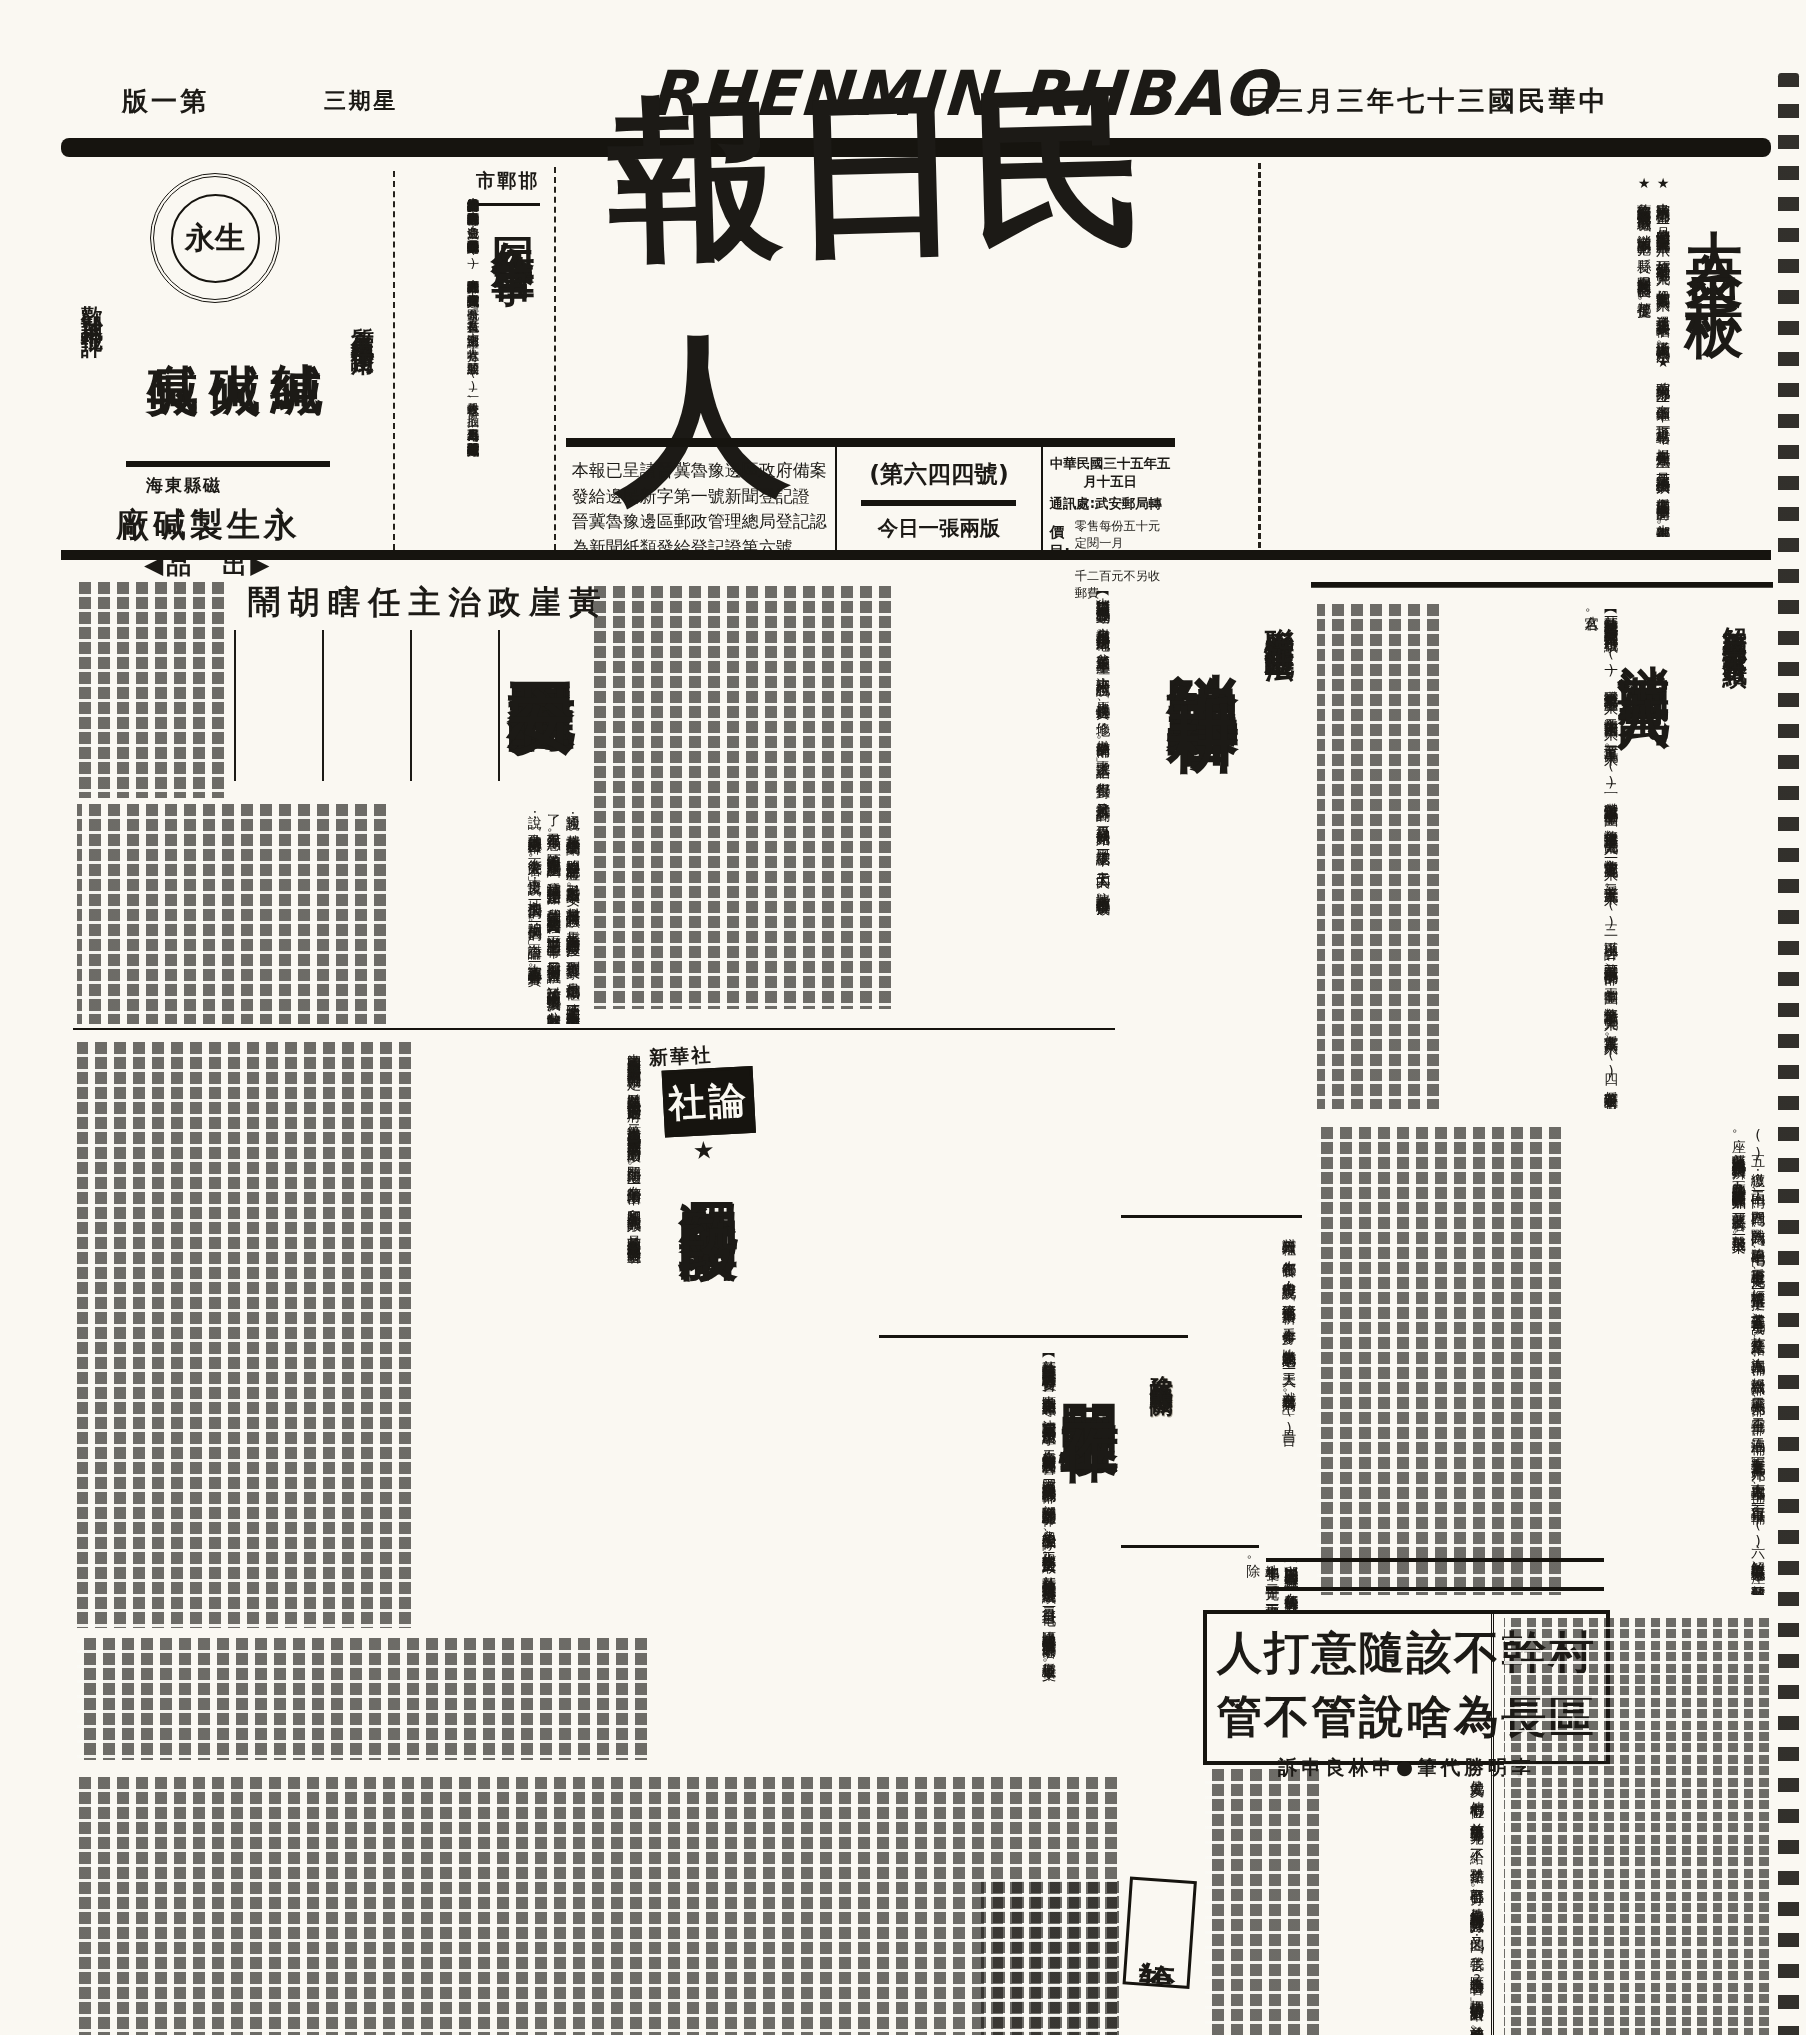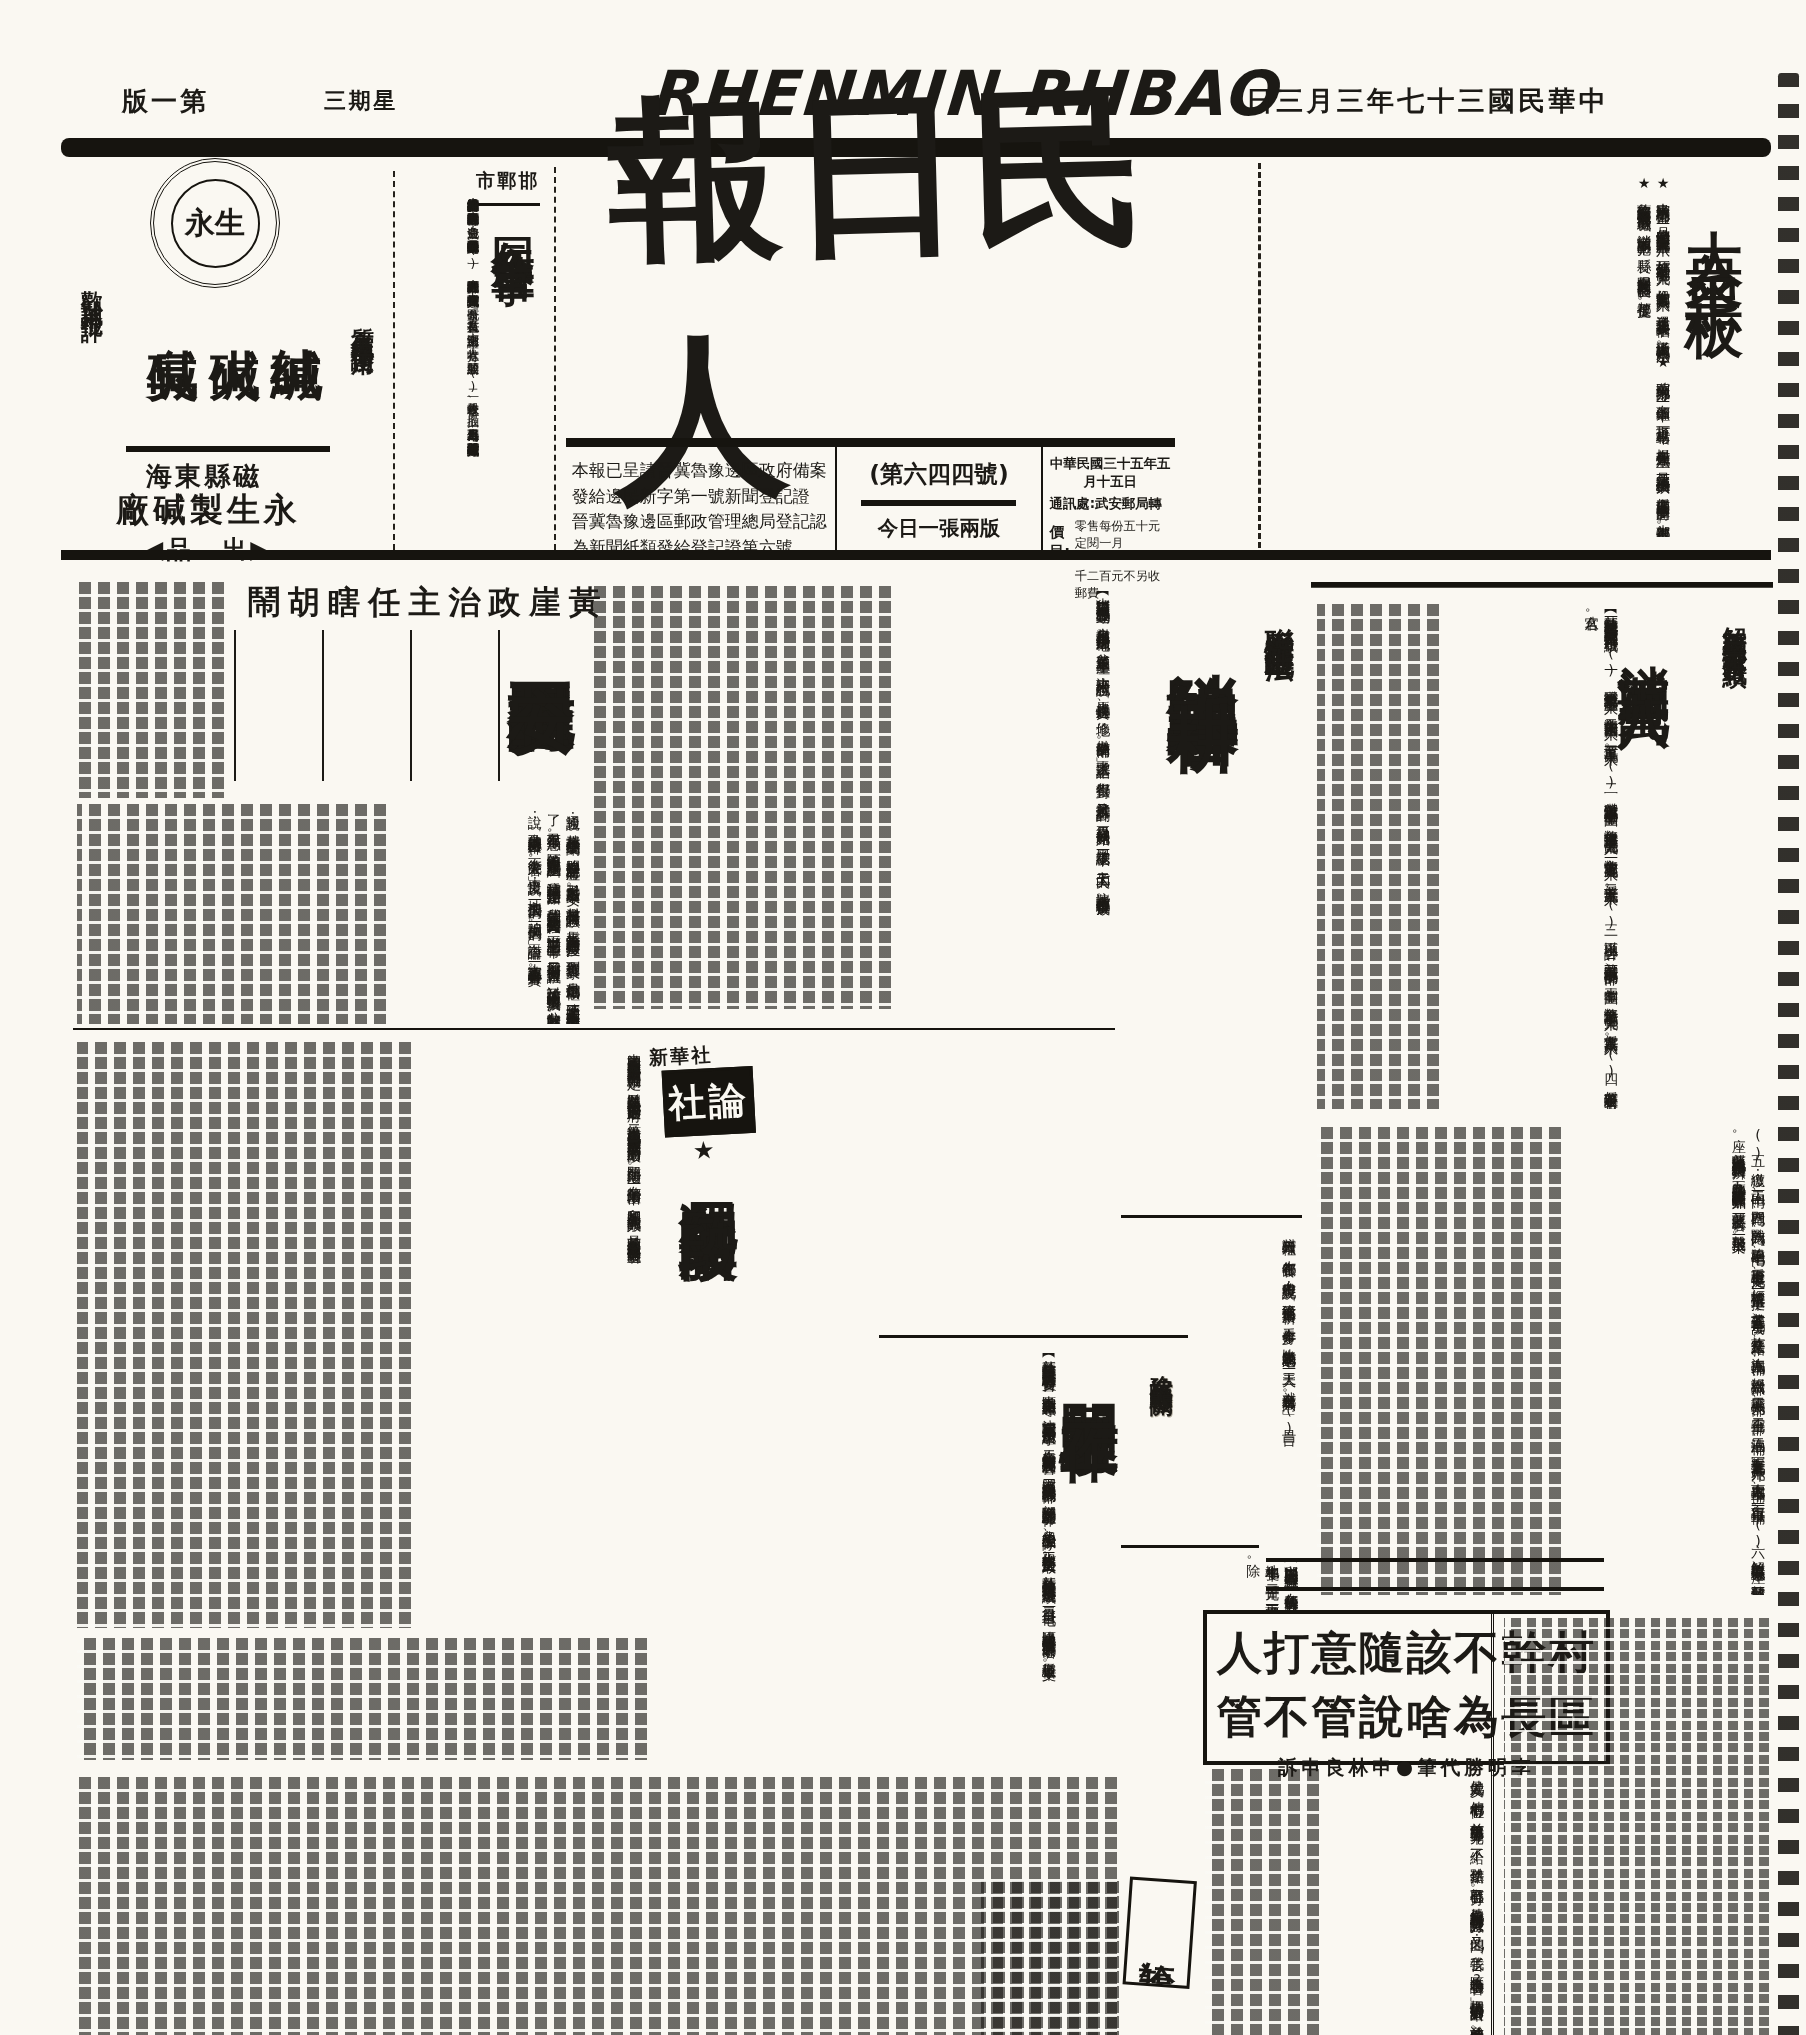--- a/index.html
+++ b/index.html
@@ -28,33 +28,33 @@
 
 <div id="page">
 
   <div class="abs hcjk" style="left:122px;top:84px;font-size:26px;font-weight:bold;">版一第</div>
   <div class="abs hcjk" style="left:324px;top:86px;font-size:22px;font-weight:bold;">三期星</div>
   <div class="abs" style="left:655px;top:57px;font-size:62px;font-weight:900;font-style:italic;
        letter-spacing:2.4px;transform:skewX(-6deg);font-family:'DejaVu Sans',sans-serif;">RHENMIN RHBAO</div>
   <div class="abs hcjk" style="left:1246px;top:83px;font-size:27px;font-weight:bold;">日三月三年七十三國民華中</div>
   <div class="abs rule" style="left:61px;top:138px;width:1710px;height:19px;border-radius:8.1px;"></div>
 
-  <div class="abs" style="left:73px;top:156px;width:322px;height:387px;">
+  <div class="abs" style="left:73px;top:171px;width:322px;height:387px;">
     <div class="abs v" style="left:4.1px;top:118px;height:244px;font-size:22px;font-weight:bold;letter-spacing:5.7px;">歡迎試用批評</div>
     <div class="abs" style="left:77px;top:2px;width:122px;height:122px;border:4.9px double #16140f;border-radius:50%;
          display:flex;align-items:center;justify-content:center;">
       <div style="border:2.4px solid #16140f;border-radius:50%;width:85px;height:85px;display:flex;align-items:center;justify-content:center;">
         <span style="font-size:30px;font-weight:900;">永生</span>
       </div>
     </div>
     <div class="abs v" style="left:65px;top:151px;height:134px;font-size:52px;font-weight:900;">臭碱</div>
     <div class="abs v" style="left:127px;top:151px;height:134px;font-size:52px;font-weight:900;">火碱</div>
     <div class="abs v" style="left:189px;top:151px;height:134px;font-size:52px;font-weight:900;">純碱</div>
     <div class="abs rule" style="left:53px;top:290px;width:204px;height:5.7px;"></div>
-    <div class="abs hcjk" style="left:73px;top:303px;font-size:26px;font-weight:bold;">海東縣磁</div>
+    <div class="abs hcjk" style="left:73px;top:303px;font-size:17px;font-weight:bold;">海東縣磁</div>
     <div class="abs hcjk" style="left:43px;top:332px;font-size:33px;font-weight:900;">廠碱製生永</div>
     <div class="abs hcjk" style="left:71px;top:377px;font-size:25px;font-weight:bold;">◀品　出▶</div>
   </div>
   <div class="abs v" style="left:348px;top:309px;height:240px;font-size:23px;font-weight:bold;letter-spacing:3.3px;">質高價低小保證使用</div>
   <div class="abs dashv" style="left:393px;top:171px;height:379px;"></div>
 
   <div class="abs" style="left:399px;top:165px;width:151px;height:387px;">
     <div class="abs hcjk" style="left:77px;top:3.3px;font-size:19px;font-weight:bold;border-bottom:3.3px solid #16140f;padding-bottom:9px;">市鄲邯</div>
     <div class="abs v" style="left:86px;top:39px;height:350px;font-size:43px;font-weight:900;letter-spacing:4.1px;">同仁合作社啓事</div>
     <div class="abs v" style="left:0px;top:24.4px;width:81px;height:358px;font-size:12.2px;line-height:1.3;">本社根據中央局總濟委會及邊直清委會決定的精神,為鼓勵邊區級各機關幹部之儲蓄,避免浪費,特定於三月一日至三月十日招收邊區級各機關幹部之股金。(一)邊區各機關幹部到本社入股,需有其在職機關之正式介紹信(既有公章、又有首長私章)證明來源正當,本社方收,並開給股票。(二)本社今後收股、抽股,仍為每月一日至五日為期,今後入股抽股亦需有在職機關之正式介紹信方可。</div>

